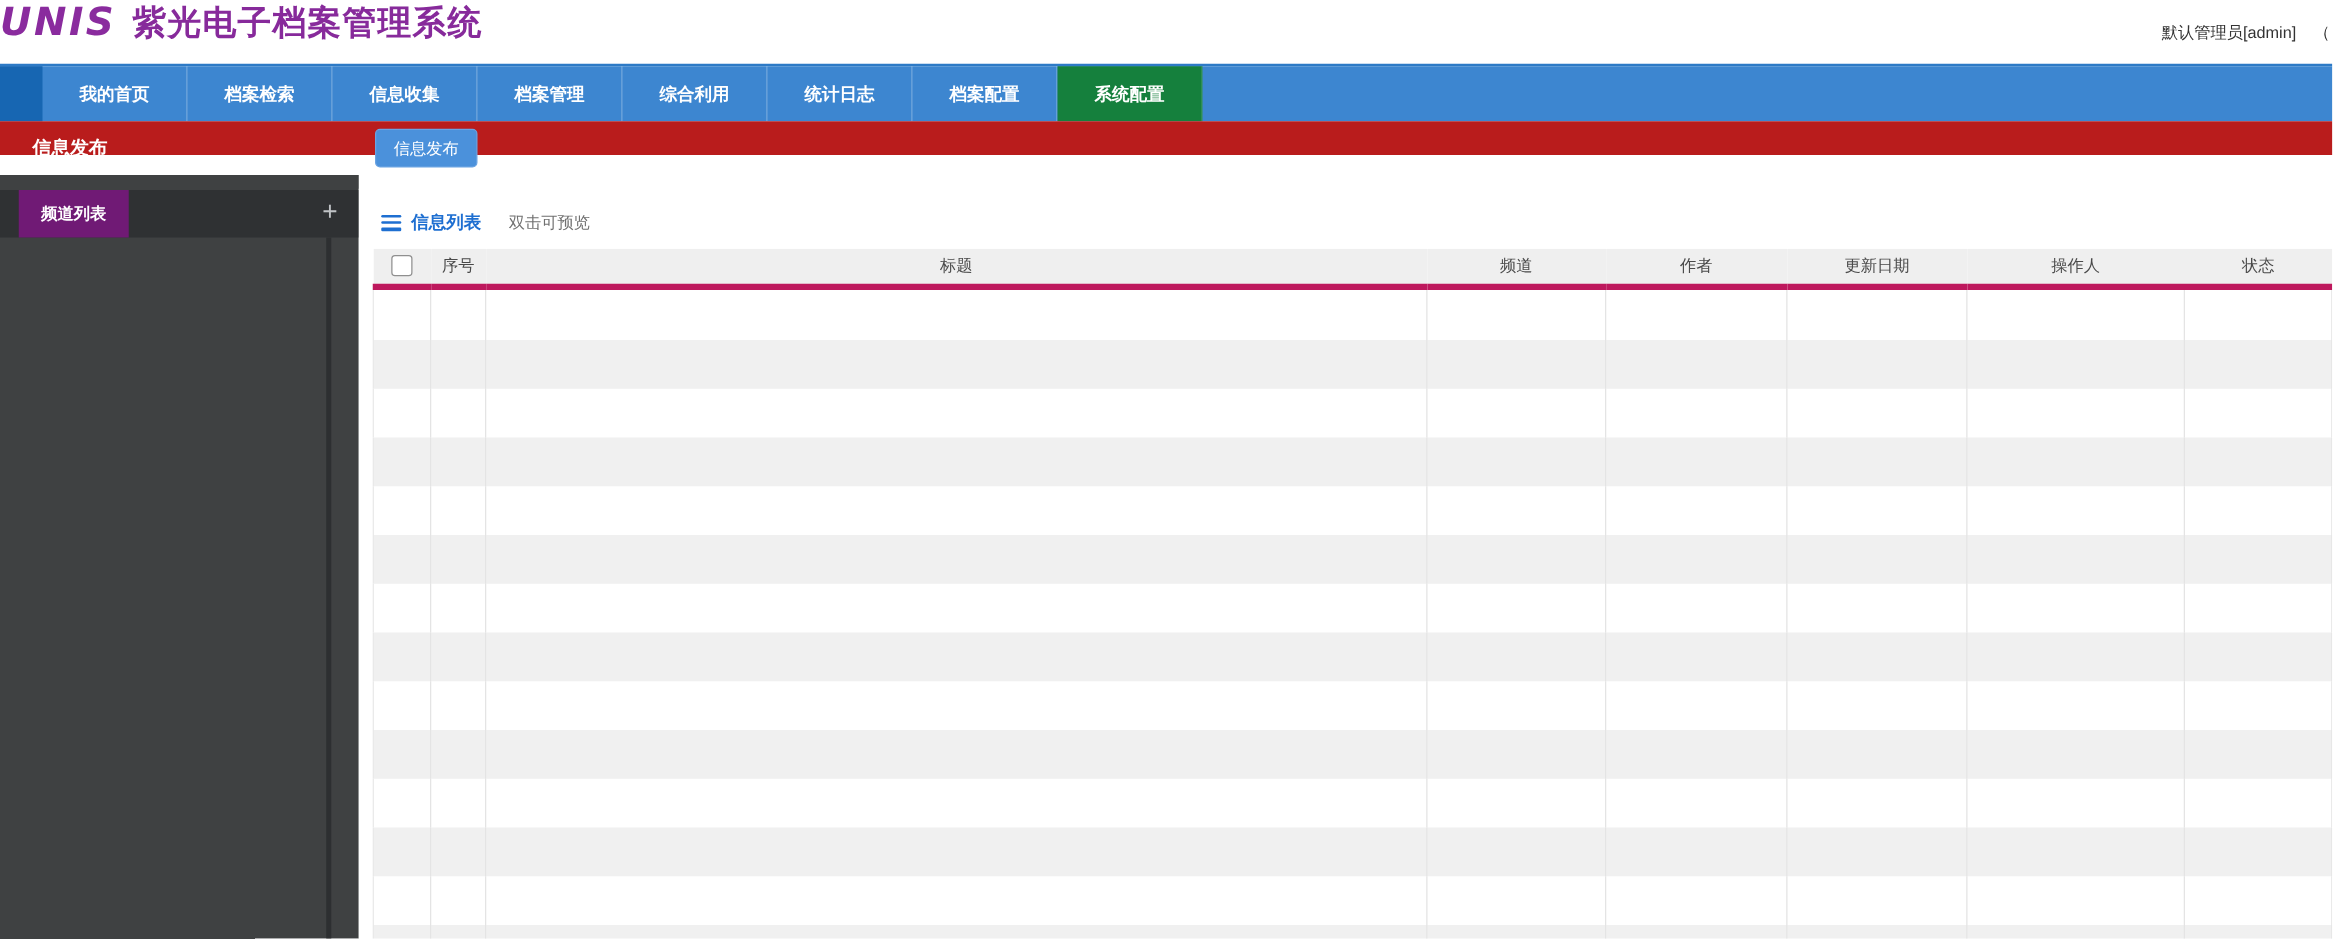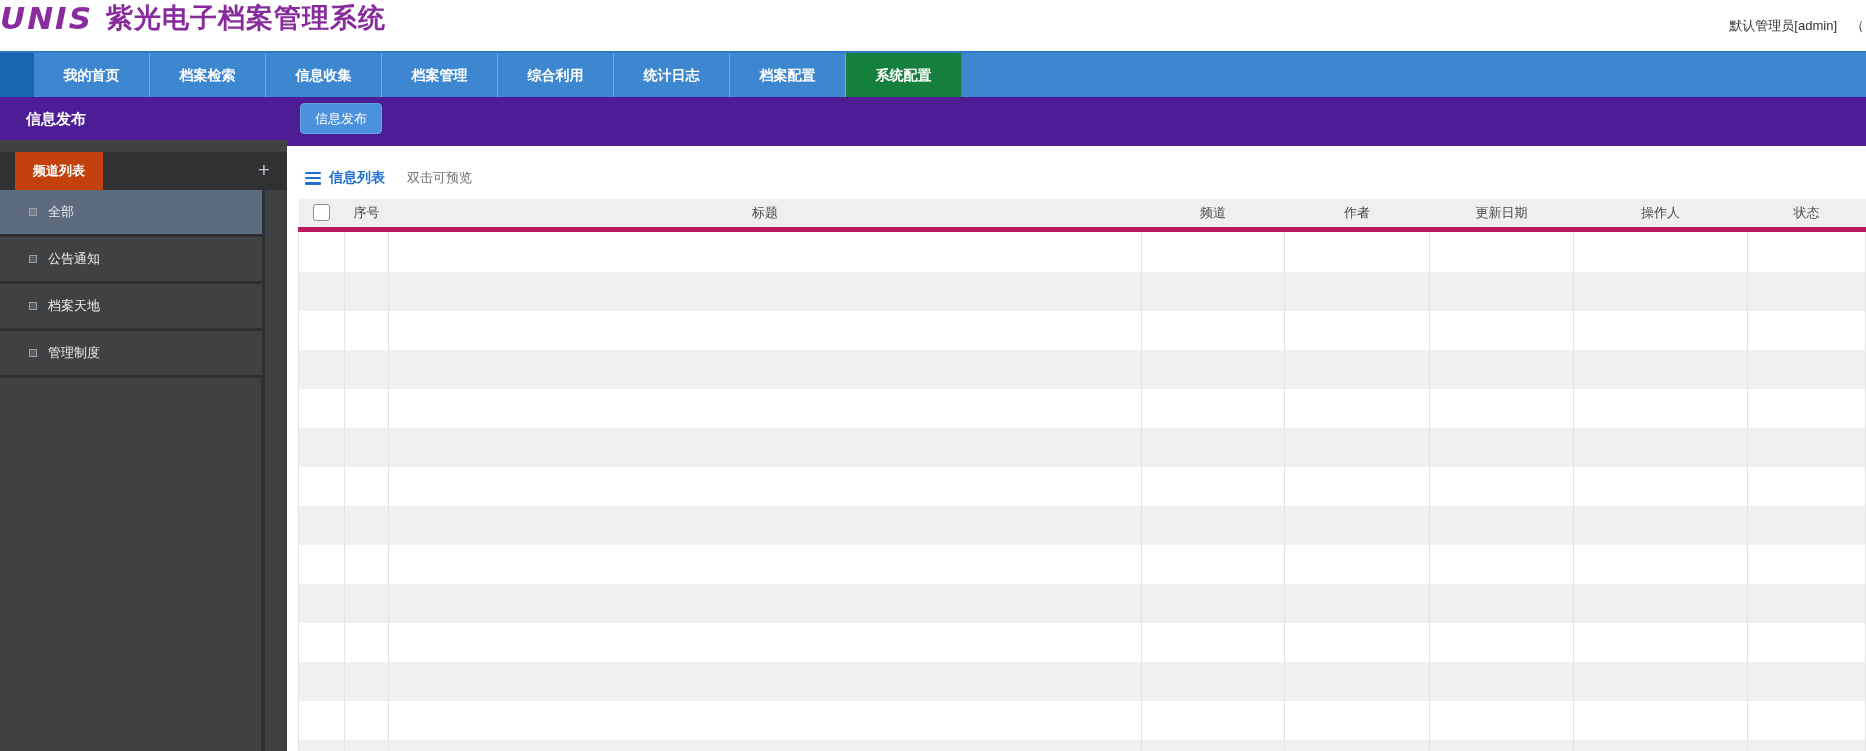--- a/index.html
+++ b/index.html
@@ -20,32 +20,32 @@
   .header-divider { position:absolute; left:0; top:51px; width:100%; height:2px; background:#2d7ac6; }
 
   
   .nav { position:absolute; left:0; top:53px; width:100%; height:44px; background:#3d86d0; display:flex; }
   .nav-corner { width:34px; height:44px; background:#1766b2; }
   .nav-tab { width:116px; height:44px; line-height:44px; text-align:center; color:#fff;
     font-size:14px; font-weight:bold; border-right:1px solid rgba(255,255,255,0.28); cursor:pointer; }
   .nav-tab.active { background:#15803d; border-right-color:rgba(255,255,255,0.15); }
 
   
-  .subnav { position:absolute; left:0; top:97px; width:100%; height:49px; background:#4c1d95; }
+  .subnav { position:absolute; left:0; top:97px; width:100%; height:27px; background:#b91c1c; }
   .subnav-label { position:absolute; left:26px; top:0; height:43px; line-height:43px;
     color:#fff; font-size:15px; font-weight:bold; }
   .subnav-tab { position:absolute; left:300px; top:6px; width:82px; height:31px; line-height:29px;
     text-align:center; background:#4b91db; border:1px solid #6aa3e2; border-radius:4px;
     color:#fff; font-size:13px; cursor:pointer; }
 
   
   .sidebar { position:absolute; left:0; top:140px; width:287px; bottom:0; background:#3f4142; }
   .sidebar-strip { position:absolute; left:0; top:12px; width:287px; height:38px; background:#2f3133; }
   .sidebar-tab { position:absolute; left:15px; top:0; width:88px; height:38px; line-height:38px;
-    text-align:center; background:#c2410c; color:#fff; font-size:13px; font-weight:bold; cursor:pointer; }
+    text-align:center; background:#701a75; color:#fff; font-size:13px; font-weight:bold; cursor:pointer; }
   .sidebar-add { position:absolute; right:12px; top:0; width:22px; height:38px; line-height:36px;
     text-align:center; color:#c0c3c6; font-size:21px; cursor:pointer; }
   .sidebar-scroll-line { position:absolute; left:261px; top:50px; bottom:0; width:4px; background:#2d2f31; }
   .channel-list { position:absolute; left:0; top:50px; width:262px; }
   .channel-item { height:47px; border-bottom:3px solid #2d2f31; display:flex; align-items:center;
     padding-left:29px; cursor:pointer; background:#3f4142; }
   .channel-item.selected { background:#5c6c7e; }
   .bullet { width:8px; height:8px; border:1px solid #9aa0a6; background:rgba(255,255,255,0.14);
     margin-right:11px; flex:0 0 auto; }
   .channel-label { font-size:13px; color:#e9ebed; }
@@ -100,38 +100,20 @@
     <div class="subnav-label">信息发布</div>
     <div class="subnav-tab">信息发布</div>
   </div>
 
   <div class="sidebar">
     <div class="sidebar-strip">
       <div class="sidebar-tab">频道列表</div>
       <div class="sidebar-add">+</div>
     </div>
     <div class="sidebar-scroll-line"></div>
-    <div class="channel-list">
-      <div class="channel-item selected">
-        <span class="bullet"></span>
-        <span class="channel-label">全部</span>
-      </div>
-      <div class="channel-item">
-        <span class="bullet"></span>
-        <span class="channel-label">公告通知</span>
-      </div>
-      <div class="channel-item">
-        <span class="bullet"></span>
-        <span class="channel-label">档案天地</span>
-      </div>
-      <div class="channel-item">
-        <span class="bullet"></span>
-        <span class="channel-label">管理制度</span>
-      </div>
-    </div>
   </div>
 
   <div class="content">
     <div class="toolbar">
       <span class="list-icon">
           <span></span>
           <span></span>
           <span></span>
         </span>
       <span class="list-title">信息列表</span>

